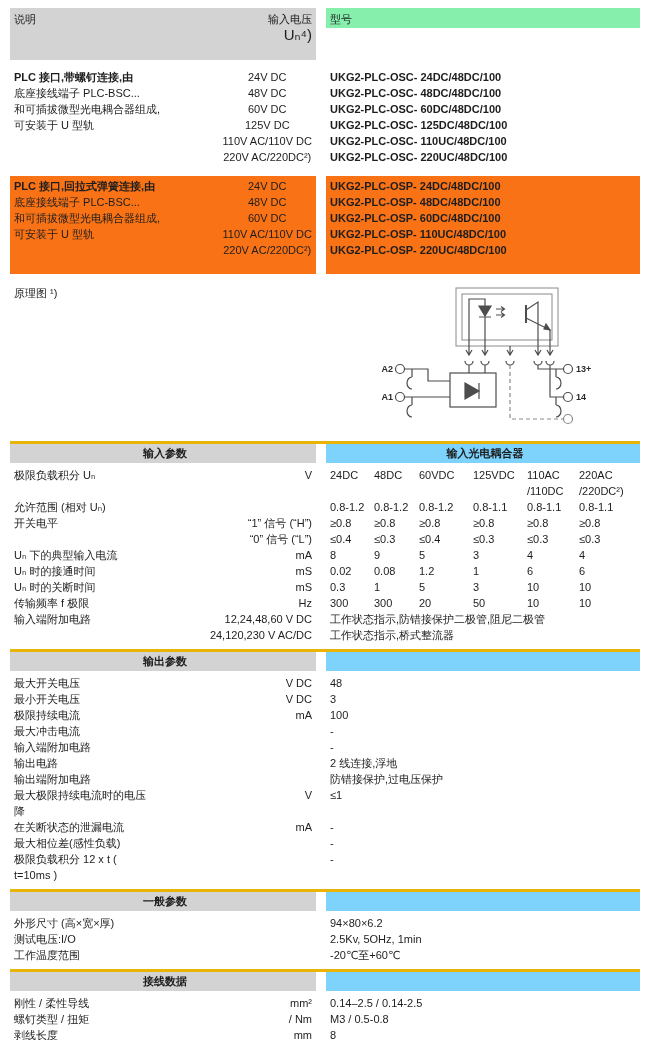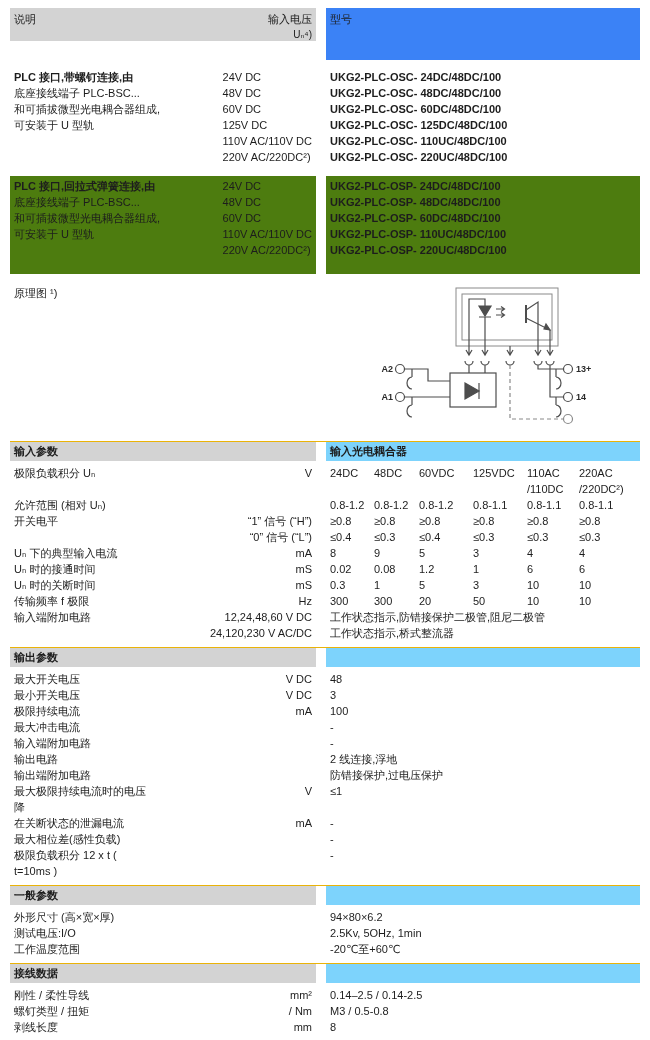--- a/index.html
+++ b/index.html
@@ -4,44 +4,44 @@
 <style>
   html,body{margin:0;padding:0;background:#fff;}
   body{width:650px;height:1040px;font-family:"Liberation Sans","DejaVu Sans",sans-serif;
        font-size:11px;color:#1d1d1d;line-height:16px;overflow:hidden;}
   .page{padding:8px 10px 0 10px;width:630px;}
   .gapcol{width:10px;flex:0 0 10px;}
 
   
   .head-band{display:flex;margin-bottom:7px;}
   .head-band .hb-left{width:306px;flex:0 0 306px;background:#d3d3d3;display:flex;
-      padding:3px 4px 3px 4px;box-sizing:border-box;height:33px;}
-  .head-band .hb-right{flex:1;background:#3b82f6;padding:3px 12px 3px 4px;height:52px;box-sizing:border-box;}
+      padding:3px 4px 3px 4px;box-sizing:border-box;height:52px;}
+  .head-band .hb-right{flex:1;background:#86efac;padding:3px 12px 3px 4px;height:20px;box-sizing:border-box;}
   .hb-desc{flex:1;}
   .hb-volt{text-align:right;}
-  .hb-volt .l2{font-size:10px;}
+  .hb-volt .l2{font-size:15px;}
 
   
   .block{display:flex;margin-bottom:9px;}
   .block .b-left{width:306px;flex:0 0 306px;display:flex;box-sizing:border-box;padding:2px 0 2px 0;}
   .block .b-desc{flex:1;padding-left:4px;}
   .block .b-desc .d-line:first-child{font-weight:bold;}
-  .block .b-volt{text-align:left;padding-right:4px;}
+  .block .b-volt{text-align:center;padding-right:4px;}
   .block .b-right{flex:1;box-sizing:border-box;padding:2px 0 2px 4px;margin-left:10px;}
   .block .m-line{font-weight:bold;}
-  .block.shaded .b-left,.block.shaded .b-right{background:#4d7c0f;padding-bottom:16px;}
+  .block.shaded .b-left,.block.shaded .b-right{background:#f97316;padding-bottom:16px;}
 
   
   .schematic{position:relative;height:150px;margin:4px 0 8px 0;}
   .schematic-title{position:absolute;left:4px;top:2px;}
   .schematic svg{position:absolute;left:370px;top:2px;}
   .schematic text{font-family:"Liberation Sans",sans-serif;font-size:9px;font-weight:bold;fill:#2a2a2a;}
 
   
-  .band{display:flex;margin:2px 0 4px 0;border-top:1px solid #eab308;}
+  .band{display:flex;margin:2px 0 4px 0;border-top:3px solid #eab308;text-align:center;}
   .band .band-left{width:306px;flex:0 0 306px;background:#d3d3d3;font-weight:bold;
       padding:1px 0 2px 4px;box-sizing:border-box;}
   .band .band-right{flex:1;background:#7dd3fc;font-weight:bold;padding:1px 0 2px 4px;margin-left:10px;}
 
   
   .prow{display:flex;align-items:flex-start;}
   .prow .lbl{flex:1;padding-left:4px;min-width:0;}
   .prow .mid{width:170px;flex:0 0 170px;text-align:right;padding-right:4px;box-sizing:border-box;white-space:nowrap;}
   .prow .vals{width:314px;flex:0 0 314px;margin-left:10px;display:flex;padding-left:4px;box-sizing:border-box;}
   .vcell{flex:0 0 auto;}

